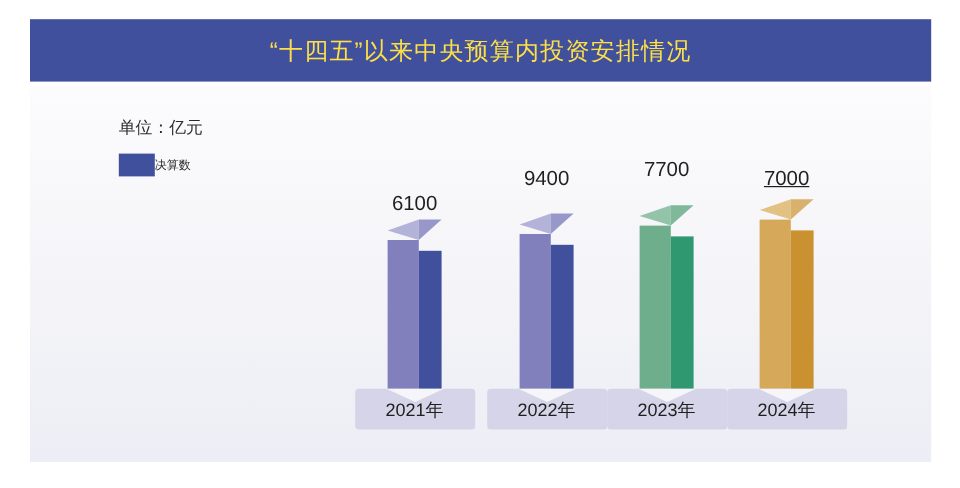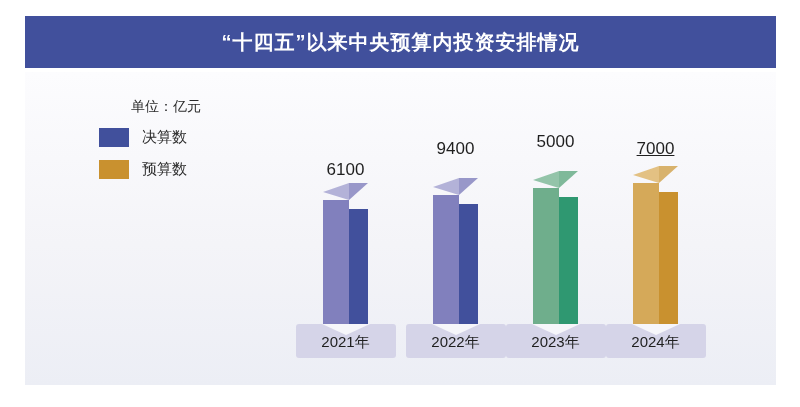--- a/index.html
+++ b/index.html
@@ -21,23 +21,23 @@
     left: 25px;
     top: 16px;
     width: 751px;
     height: 52px;
     background: #41509c;
     display: flex;
     align-items: center;
     justify-content: center;
   }
   .title-text {
-    color: #ffffff;
+    color: #fde047;
     font-size: 20px;
-    font-weight: bold;
+    font-weight: normal;
     letter-spacing: 1px;
     white-space: nowrap;
   }
 
   
   .panel {
     position: absolute;
     left: 25px;
     top: 72px;
     width: 751px;
@@ -50,35 +50,33 @@
     position: absolute;
     left: 74px;
     top: 26px;
     width: 160px;
   }
   .legend-unit {
     font-size: 14px;
     color: #2b2b2b;
     margin-bottom: 12px;
     white-space: nowrap;
-    margin-left: 32px;
   }
   .legend-row {
     display: flex;
     align-items: center;
     margin-bottom: 13px;
   }
   .legend-swatch {
     width: 30px;
     height: 19px;
     flex: 0 0 auto;
   }
   .legend-label {
-    margin-left: 13px;
-    font-size: 15px;
+    font-size: 10px;
     color: #2b2b2b;
     white-space: nowrap;
   }
 
   
   .plot {
     position: absolute;
     left: 0;
     top: 0;
     width: 751px;
@@ -177,24 +175,20 @@
 
   <div class="legend">
     <div class="legend-unit">单位：亿元</div>
 
     <div class="legend-row">
       <span class="legend-swatch" style="background:#41509c"></span>
       <span class="legend-label">决算数</span>
     </div>
 
 
-    <div class="legend-row">
-      <span class="legend-swatch" style="background:#c9912f"></span>
-      <span class="legend-label">预算数</span>
-    </div>
   </div>
 
   <div class="plot">
 
     <div class="bar-group" style="left:268px; width:105px;">
       <div class="value-label" style="bottom:177px;">6100</div>
       <div class="col" style="left:30px; height:157px;">
         <div class="top" style="bottom:157px;">
           <div class="tri-l" style="left:0; border-top:9px solid transparent; border-bottom:8px solid transparent; border-right:26px solid #b3b2d8;"></div>
           <div class="tri-r" style="left:26px; border-top:0 solid transparent; border-bottom:17px solid transparent; border-left:19px solid #9897c9;"></div>
@@ -218,21 +212,21 @@
         <div class="front" style="height:162px; background:#8180bd;"></div>
         <div class="side" style="height:153px; background:#41509c;"></div>
       </div>
       <div class="year-plate">
         <div class="notch"></div>
         <span class="year-text">2022年</span>
       </div>
     </div>
 
     <div class="bar-group" style="left:478px; width:105px;">
-      <div class="value-label" style="bottom:205px;">5000</div>
+      <div class="value-label" style="bottom:205px;">7700</div>
       <div class="col" style="left:30px; height:169px;">
         <div class="top" style="bottom:169px;">
           <div class="tri-l" style="left:0; border-top:9px solid transparent; border-bottom:8px solid transparent; border-right:26px solid #93c4a9;"></div>
           <div class="tri-r" style="left:26px; border-top:0 solid transparent; border-bottom:17px solid transparent; border-left:19px solid #7fb99a;"></div>
         </div>
         <div class="front" style="height:169px; background:#6fae8c;"></div>
         <div class="side" style="height:160px; background:#2f9871;"></div>
       </div>
       <div class="year-plate">
         <div class="notch"></div>

